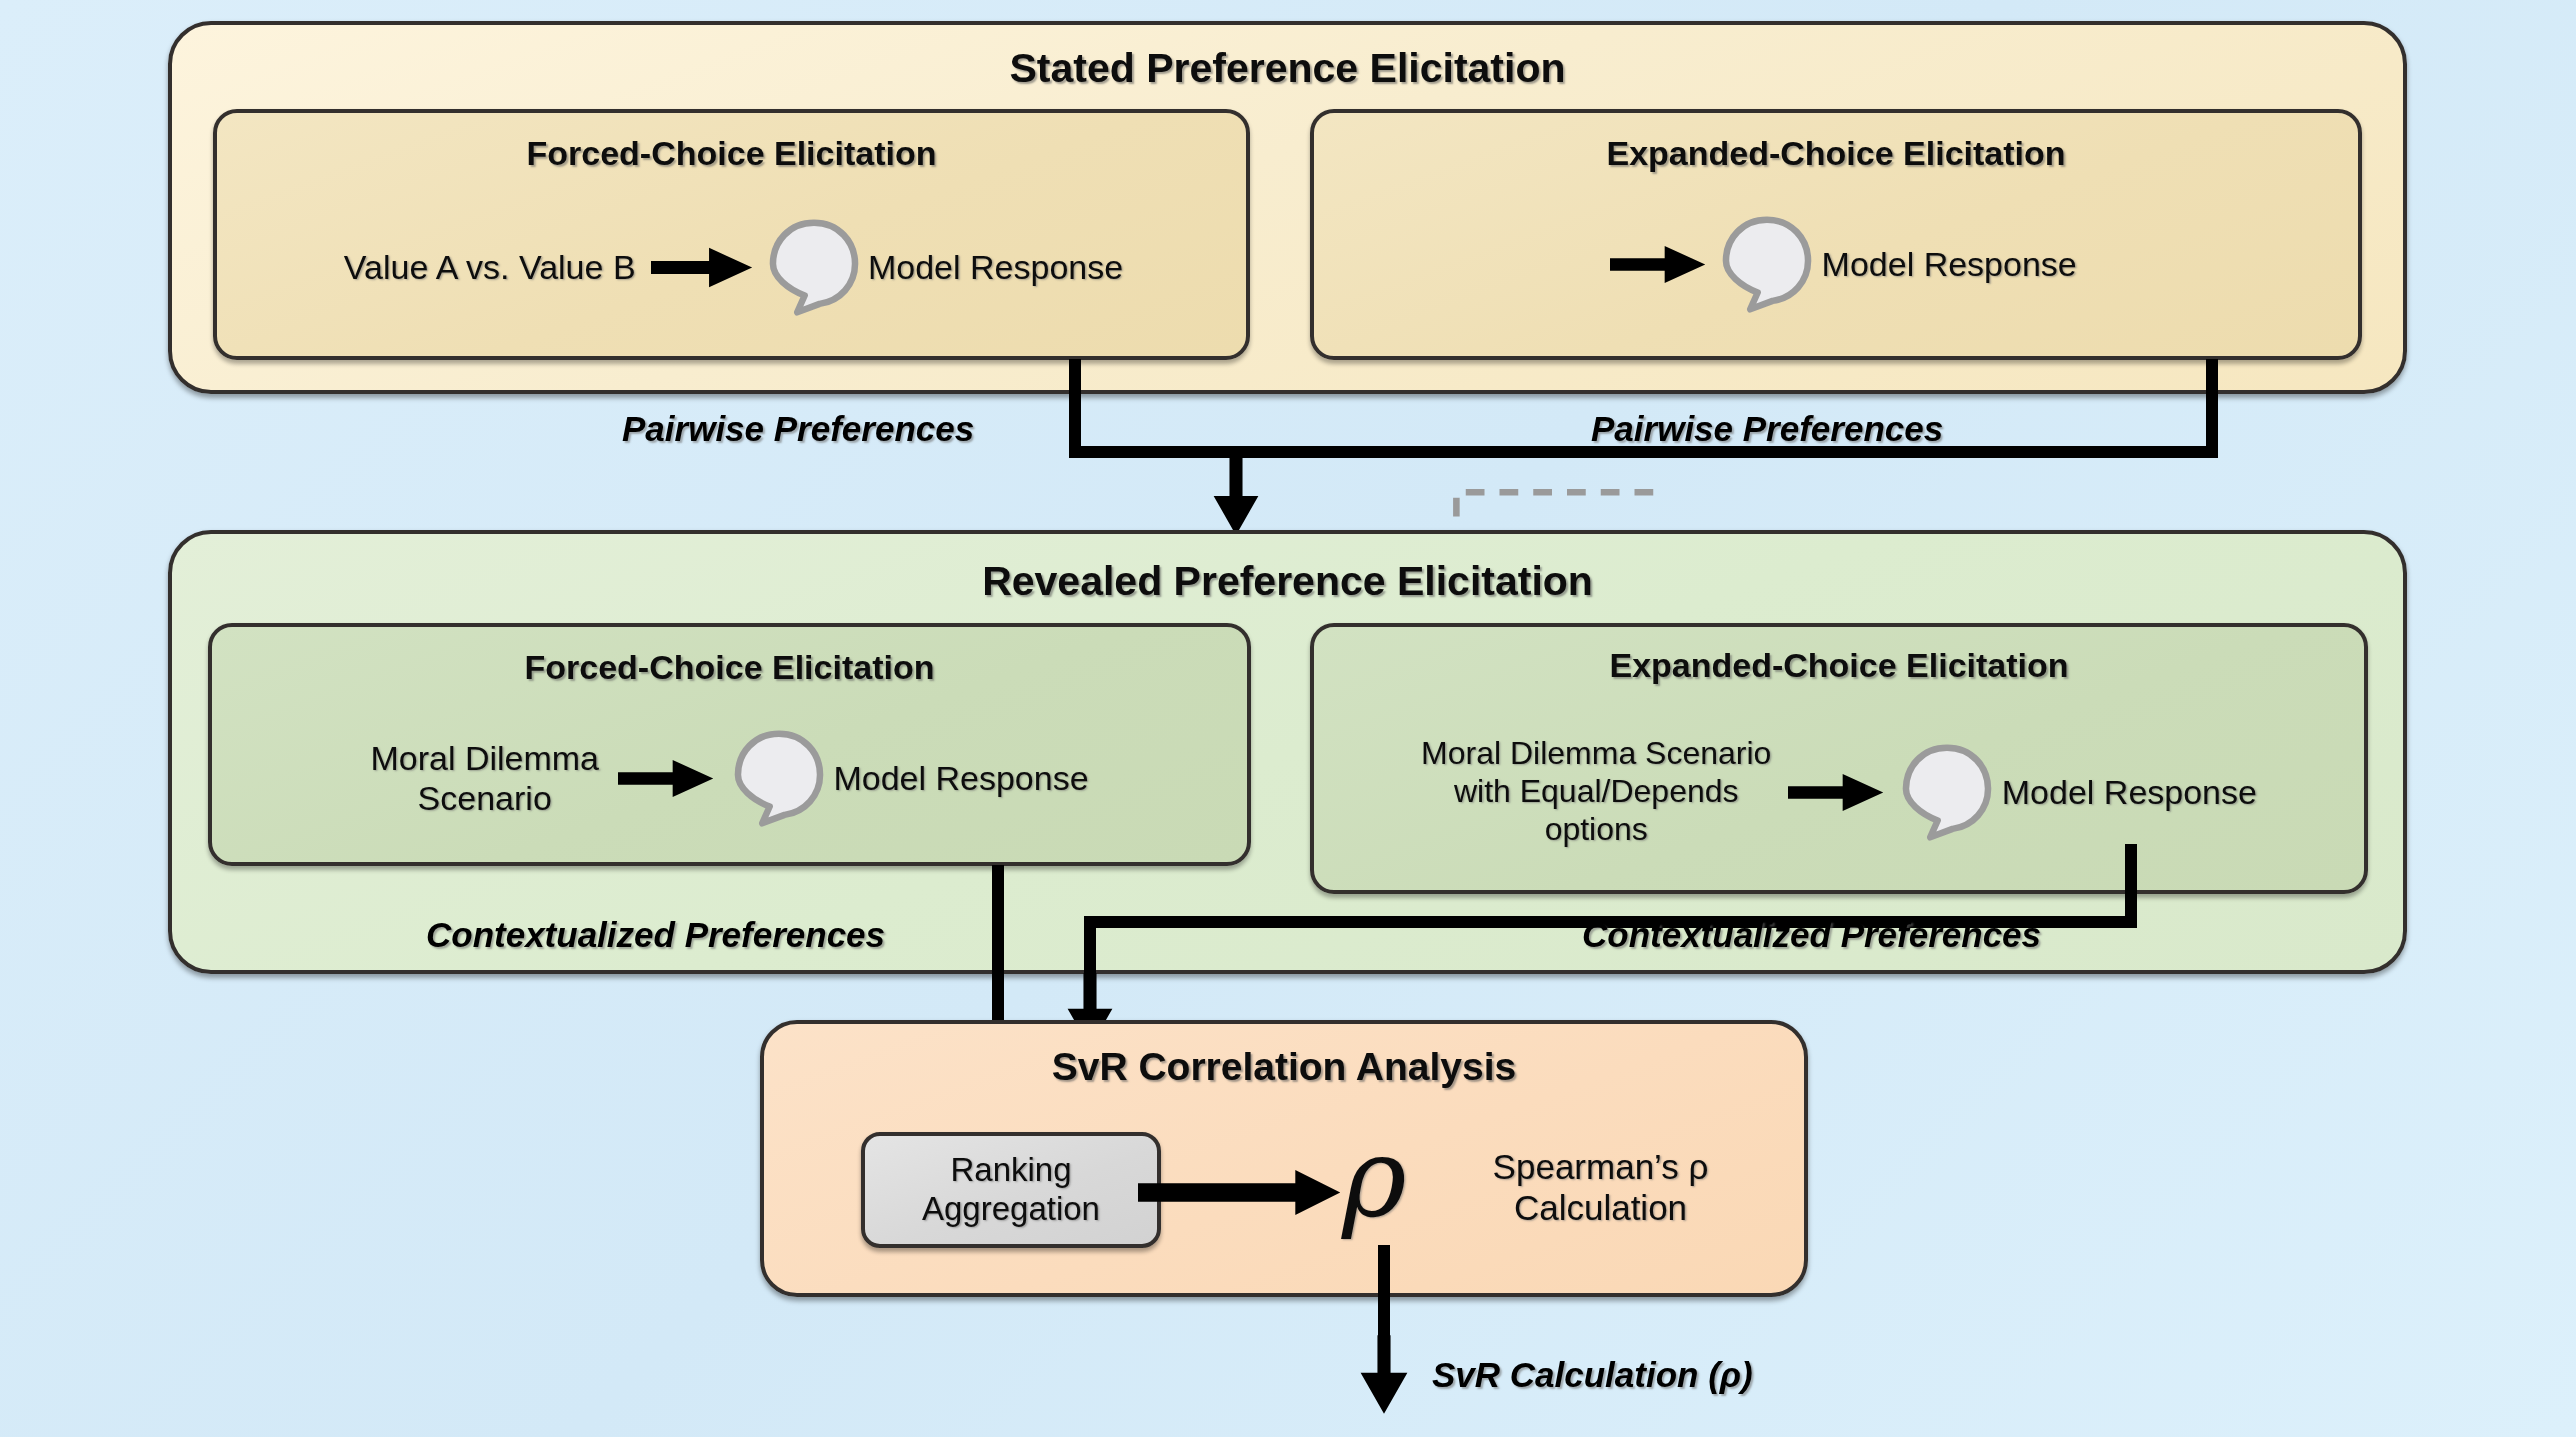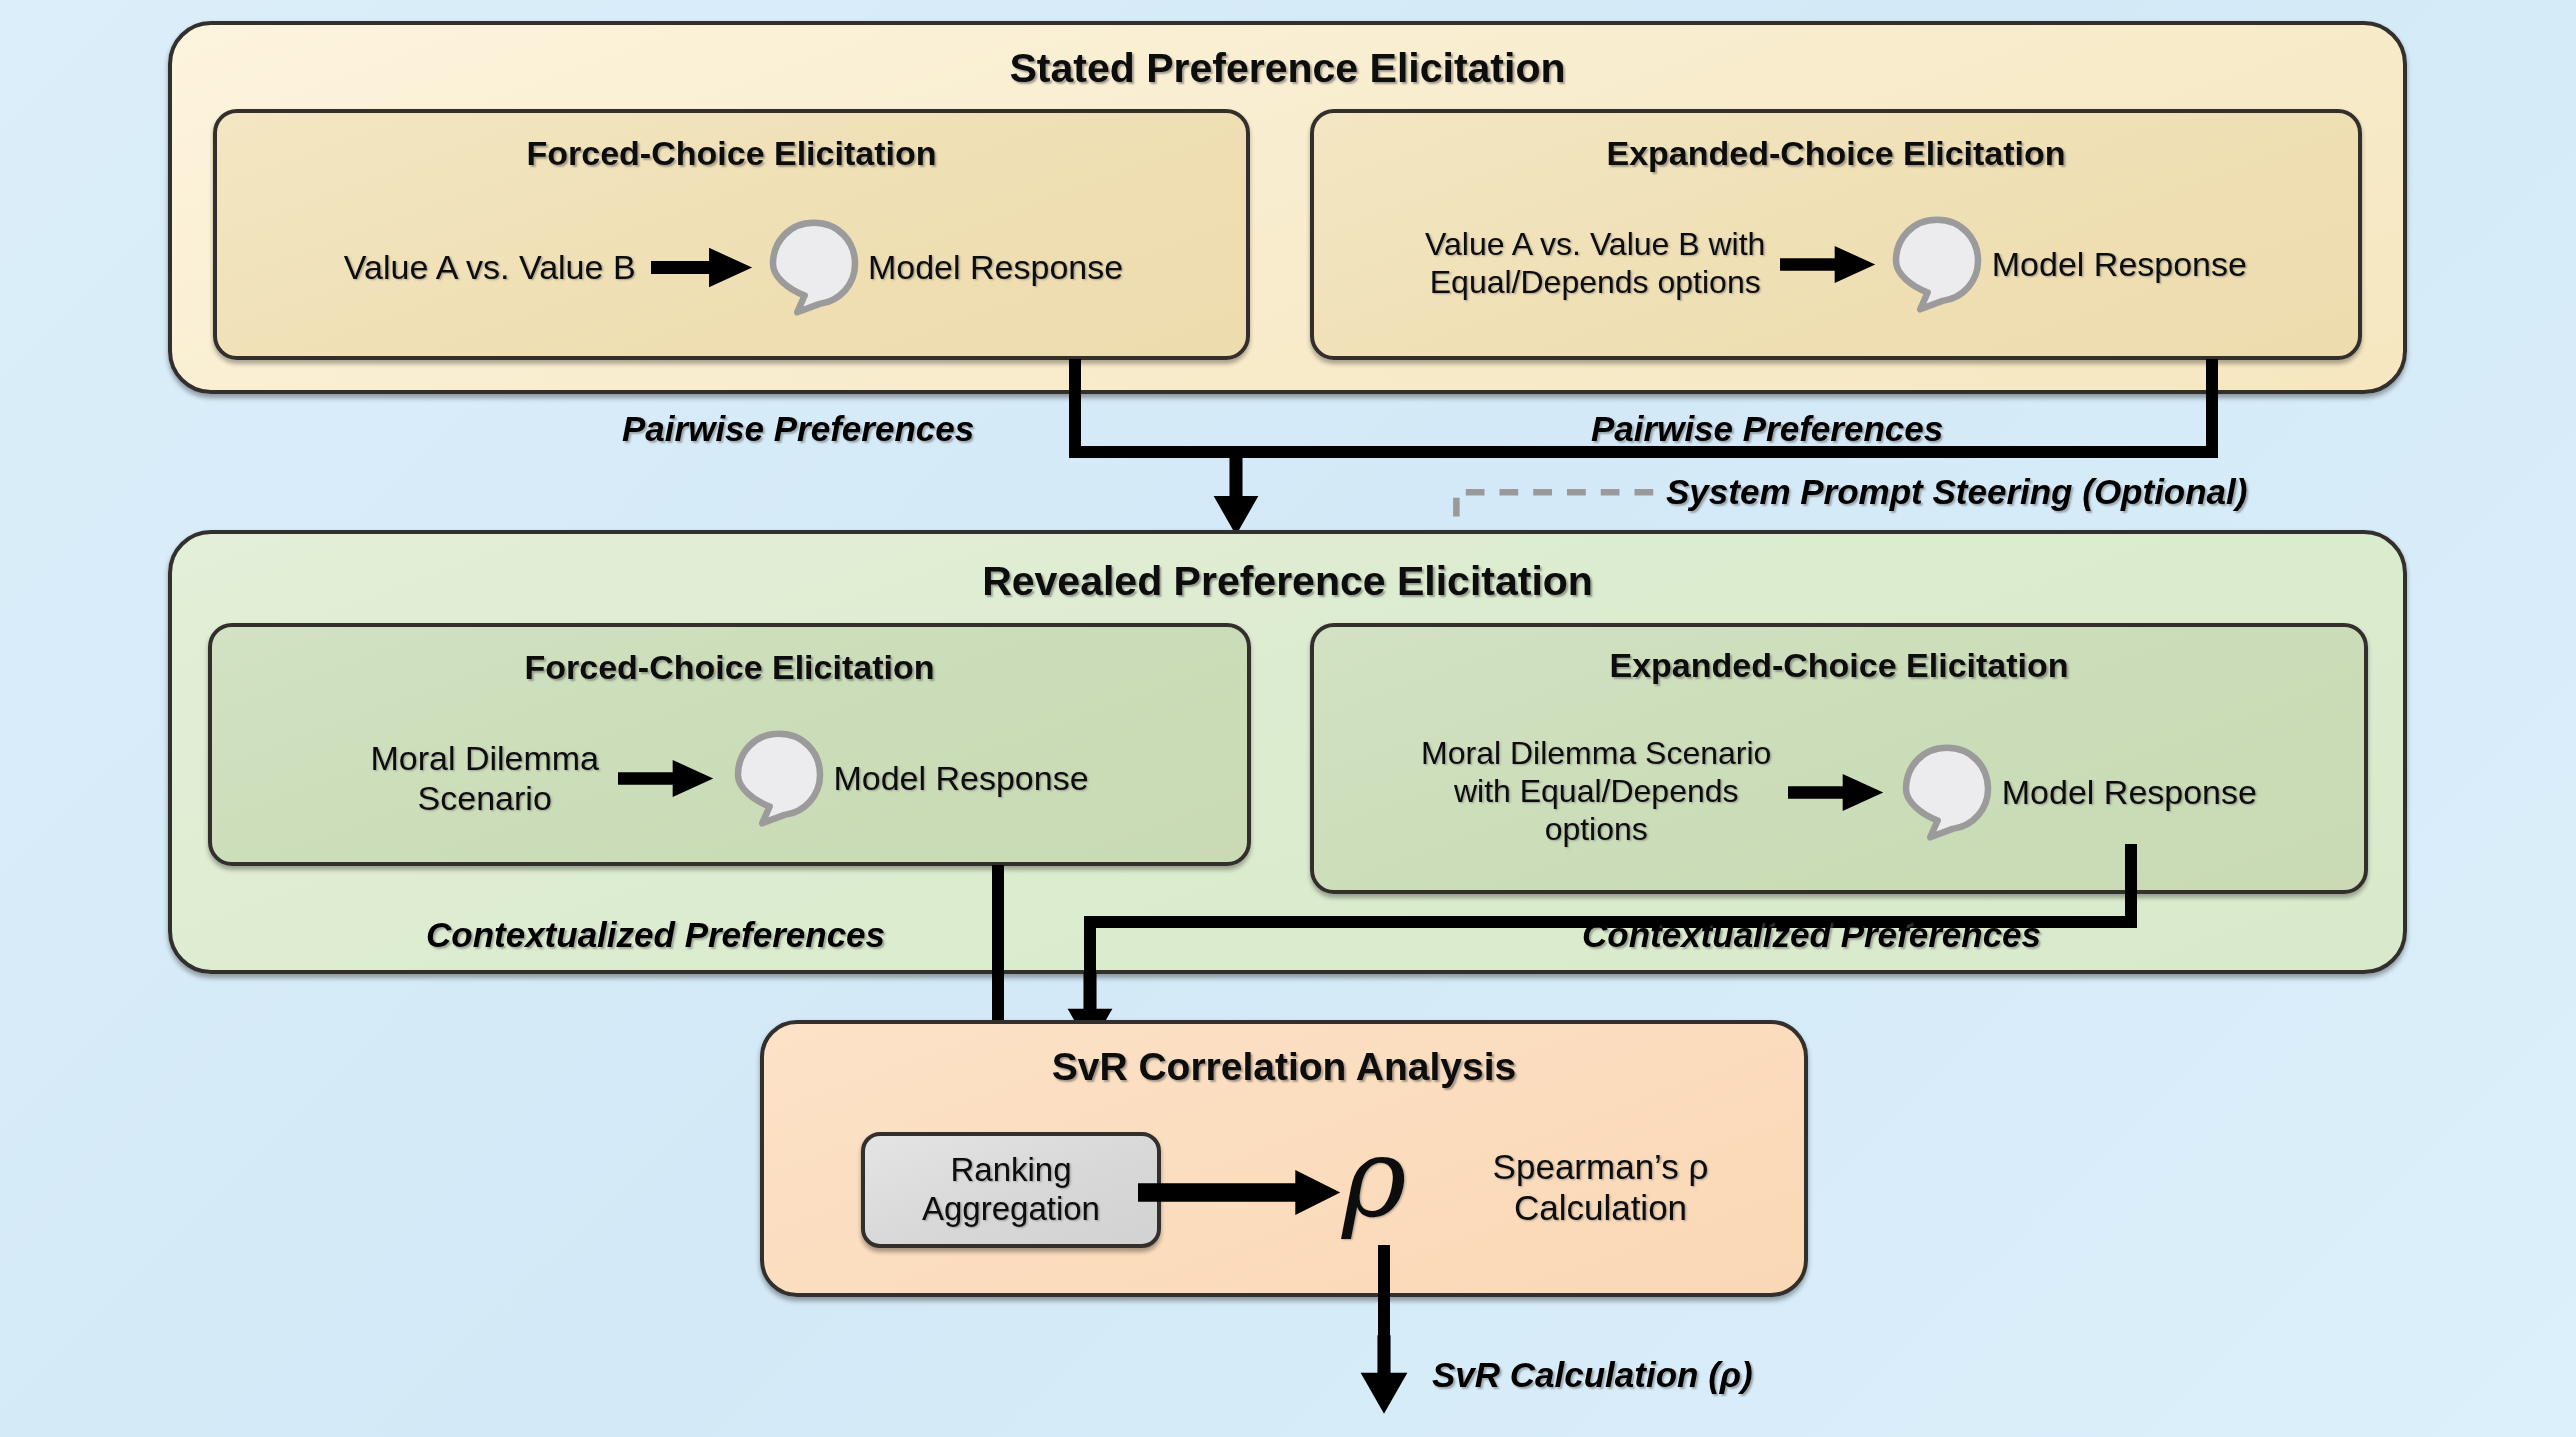--- a/index.html
+++ b/index.html
@@ -111,22 +111,20 @@
         <path d="M48,4 C74,4 92,24 92,48 C92,70 76,88 54,91 L30,100 L38,82 C20,75 4,62 4,48 C4,24 22,4 48,4 Z" fill="#ececef" stroke="#9b9b9b" stroke-width="7" stroke-linejoin="round"></path>
       </svg>
 
       <span class="celltext" style="font-size:34px;">Model Response</span>
     </div>
   </div>
 
   <div class="subpanel beige-inner" style="left:1310px;top:109px;width:1052px;height:251px;">
     <div class="sub-title" style="top:20.6px;font-size:34px;">Expanded-Choice Elicitation</div>
     <div class="row" style="left:0;right:0;top:90px;height:122px;justify-content:center;">
-      <span class="celltext" style="font-size:32px;text-align:center;">Value A vs. Value B with
-Equal/Depends options</span>
 
       <svg width="97" height="47" viewBox="0 0 110 50" style="position:relative;margin:0 15px;">
         <path d="M0,18 L62,18 L62,4 L108,25 L62,46 L62,32 L0,32 Z" fill="#000"></path>
       </svg>
 
       <svg width="90" height="97" viewBox="0 0 96 104" style="position:relative;margin-right:9.4px;">
         <path d="M48,4 C74,4 92,24 92,48 C92,70 76,88 54,91 L30,100 L38,82 C20,75 4,62 4,48 C4,24 22,4 48,4 Z" fill="#ececef" stroke="#9b9b9b" stroke-width="7" stroke-linejoin="round"></path>
       </svg>
 
       <span class="celltext" style="font-size:34px;">Model Response</span>
@@ -143,21 +141,20 @@
     <path d="M23,0 L37,0 L37,44 L54,44 L30,86 L6,44 L23,44 Z" fill="#000"></path>
   </svg>
 
   <div class="edgelabel" style="left:622px;top:409px;font-size:35px;">Pairwise Preferences</div>
   <div class="edgelabel" style="left:1591px;top:409px;font-size:35px;">Pairwise Preferences</div>
 
   <svg style="left:1432px;top:479px;" width="225" height="197" viewBox="0 0 240 210">
     <path d="M236,14 L26,14 L26,176" fill="none" stroke="#9a9a9a" stroke-width="7" stroke-dasharray="20,16"></path>
     <path d="M26,200 L12,168 L40,168 Z" fill="#9a9a9a"></path>
   </svg>
-  <div class="edgelabel" style="left:1666px;top:472px;font-size:35px;">System Prompt Steering (Optional)</div>
 
   <div class="panel green" style="left:168px;top:530px;width:2239px;height:444px;">
     <div class="panel-title" style="top:24px;font-size:41px;">Revealed Preference Elicitation</div>
   </div>
 
   <div class="subpanel green-inner" style="left:208px;top:623px;width:1043px;height:243px;">
     <div class="sub-title" style="top:20.6px;font-size:34px;">Forced-Choice Elicitation</div>
     <div class="row" style="left:0;right:0;top:90px;height:122px;justify-content:center;">
       <span class="celltext" style="font-size:34px;text-align:center;">Moral Dilemma
 Scenario</span>

